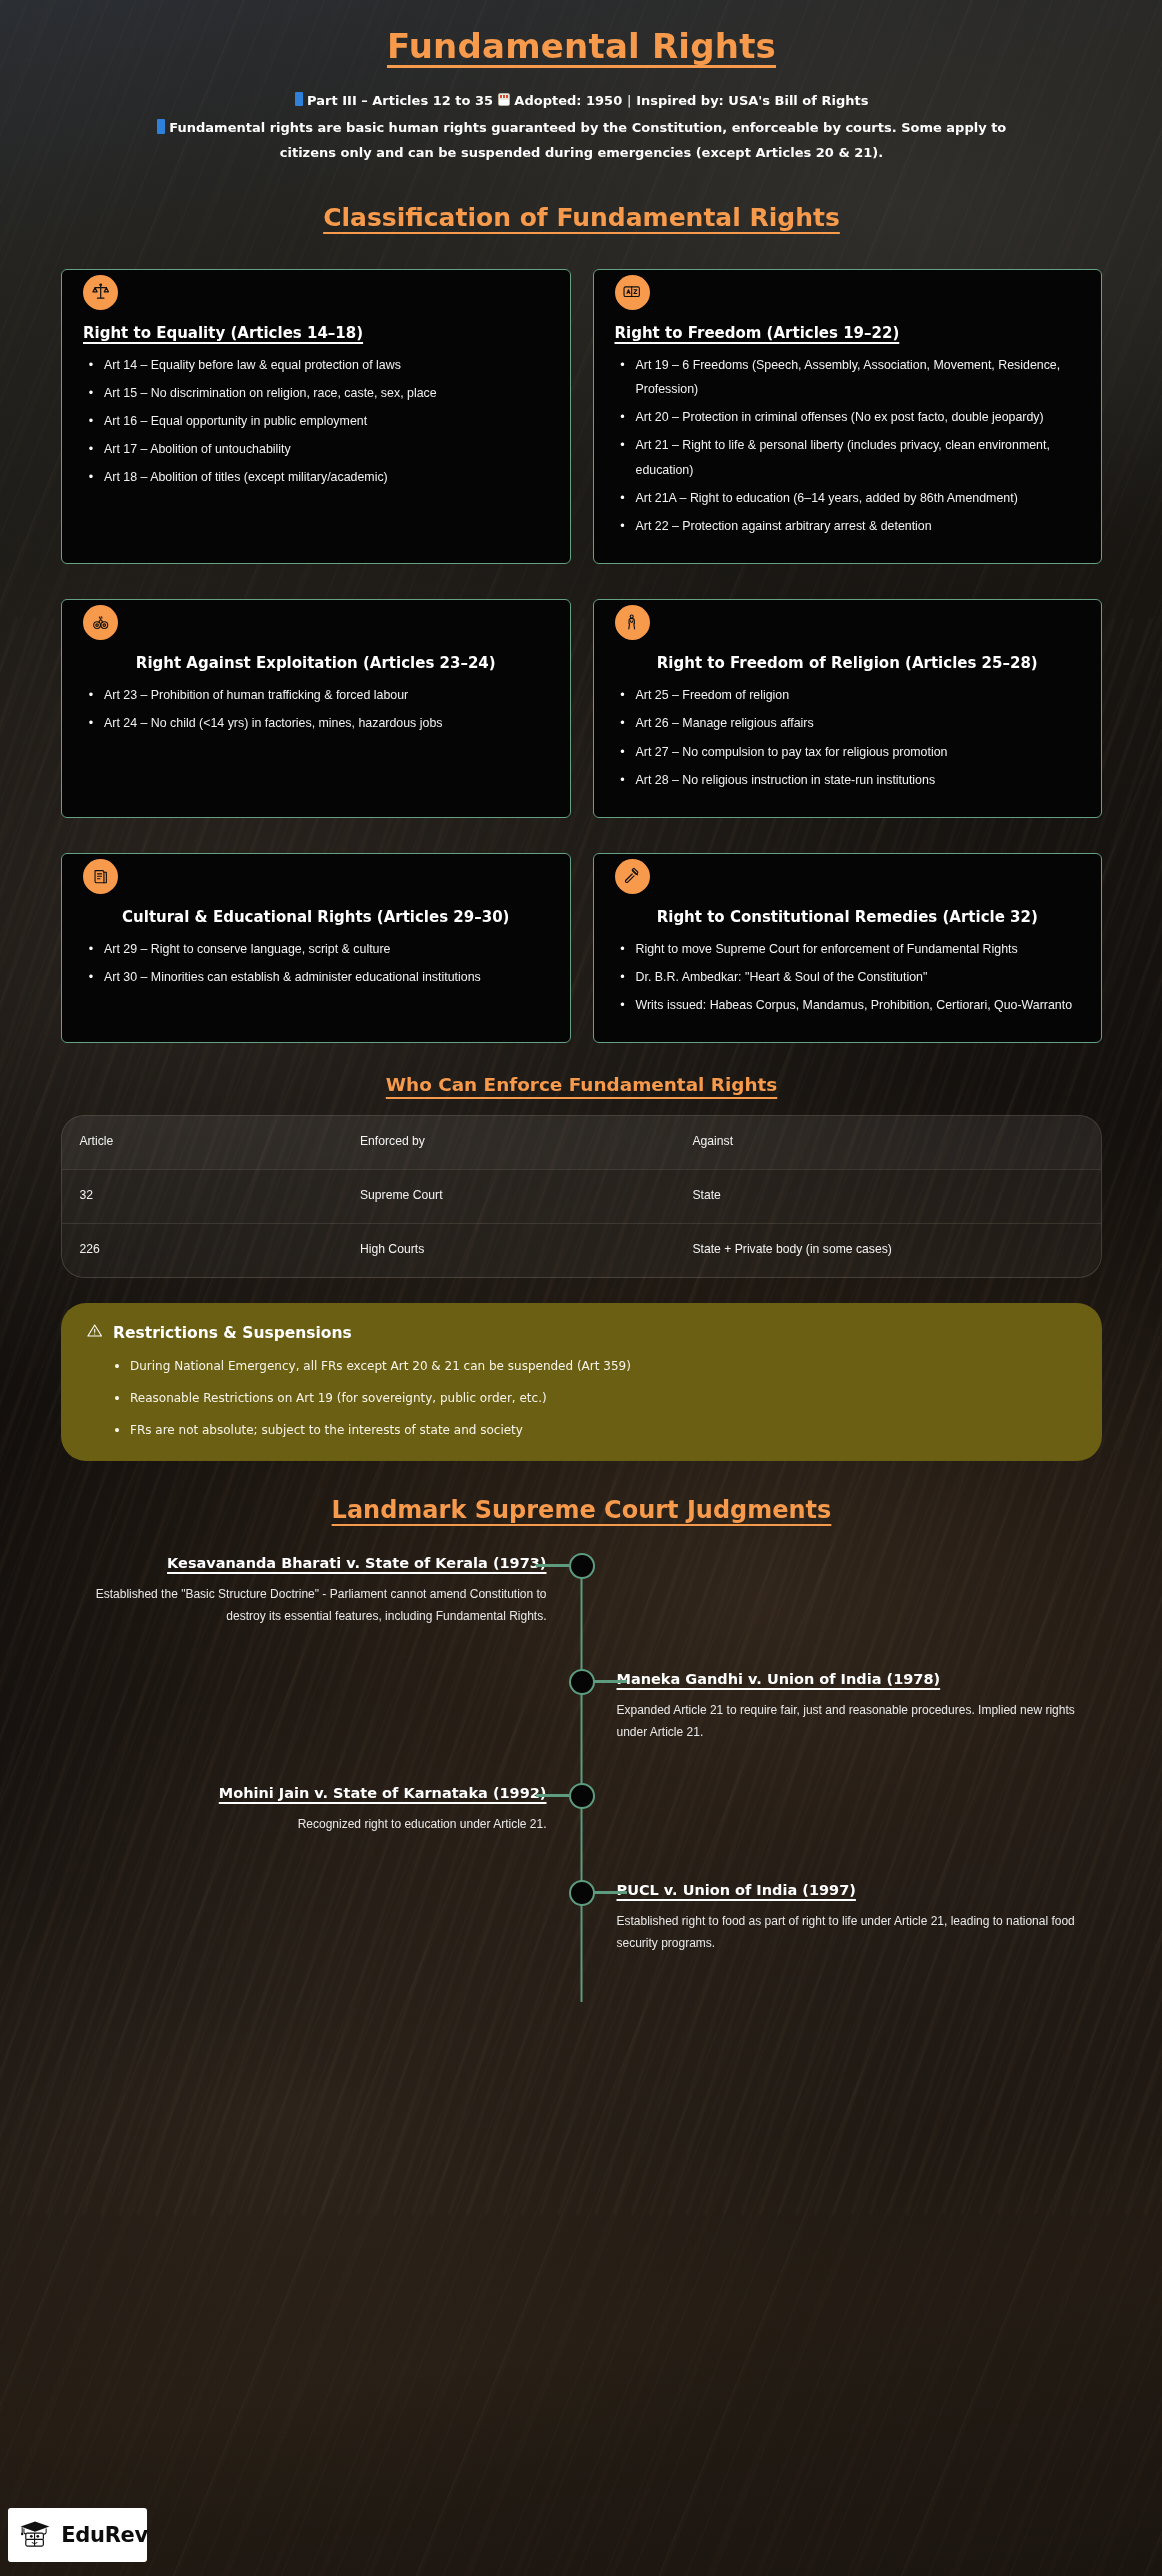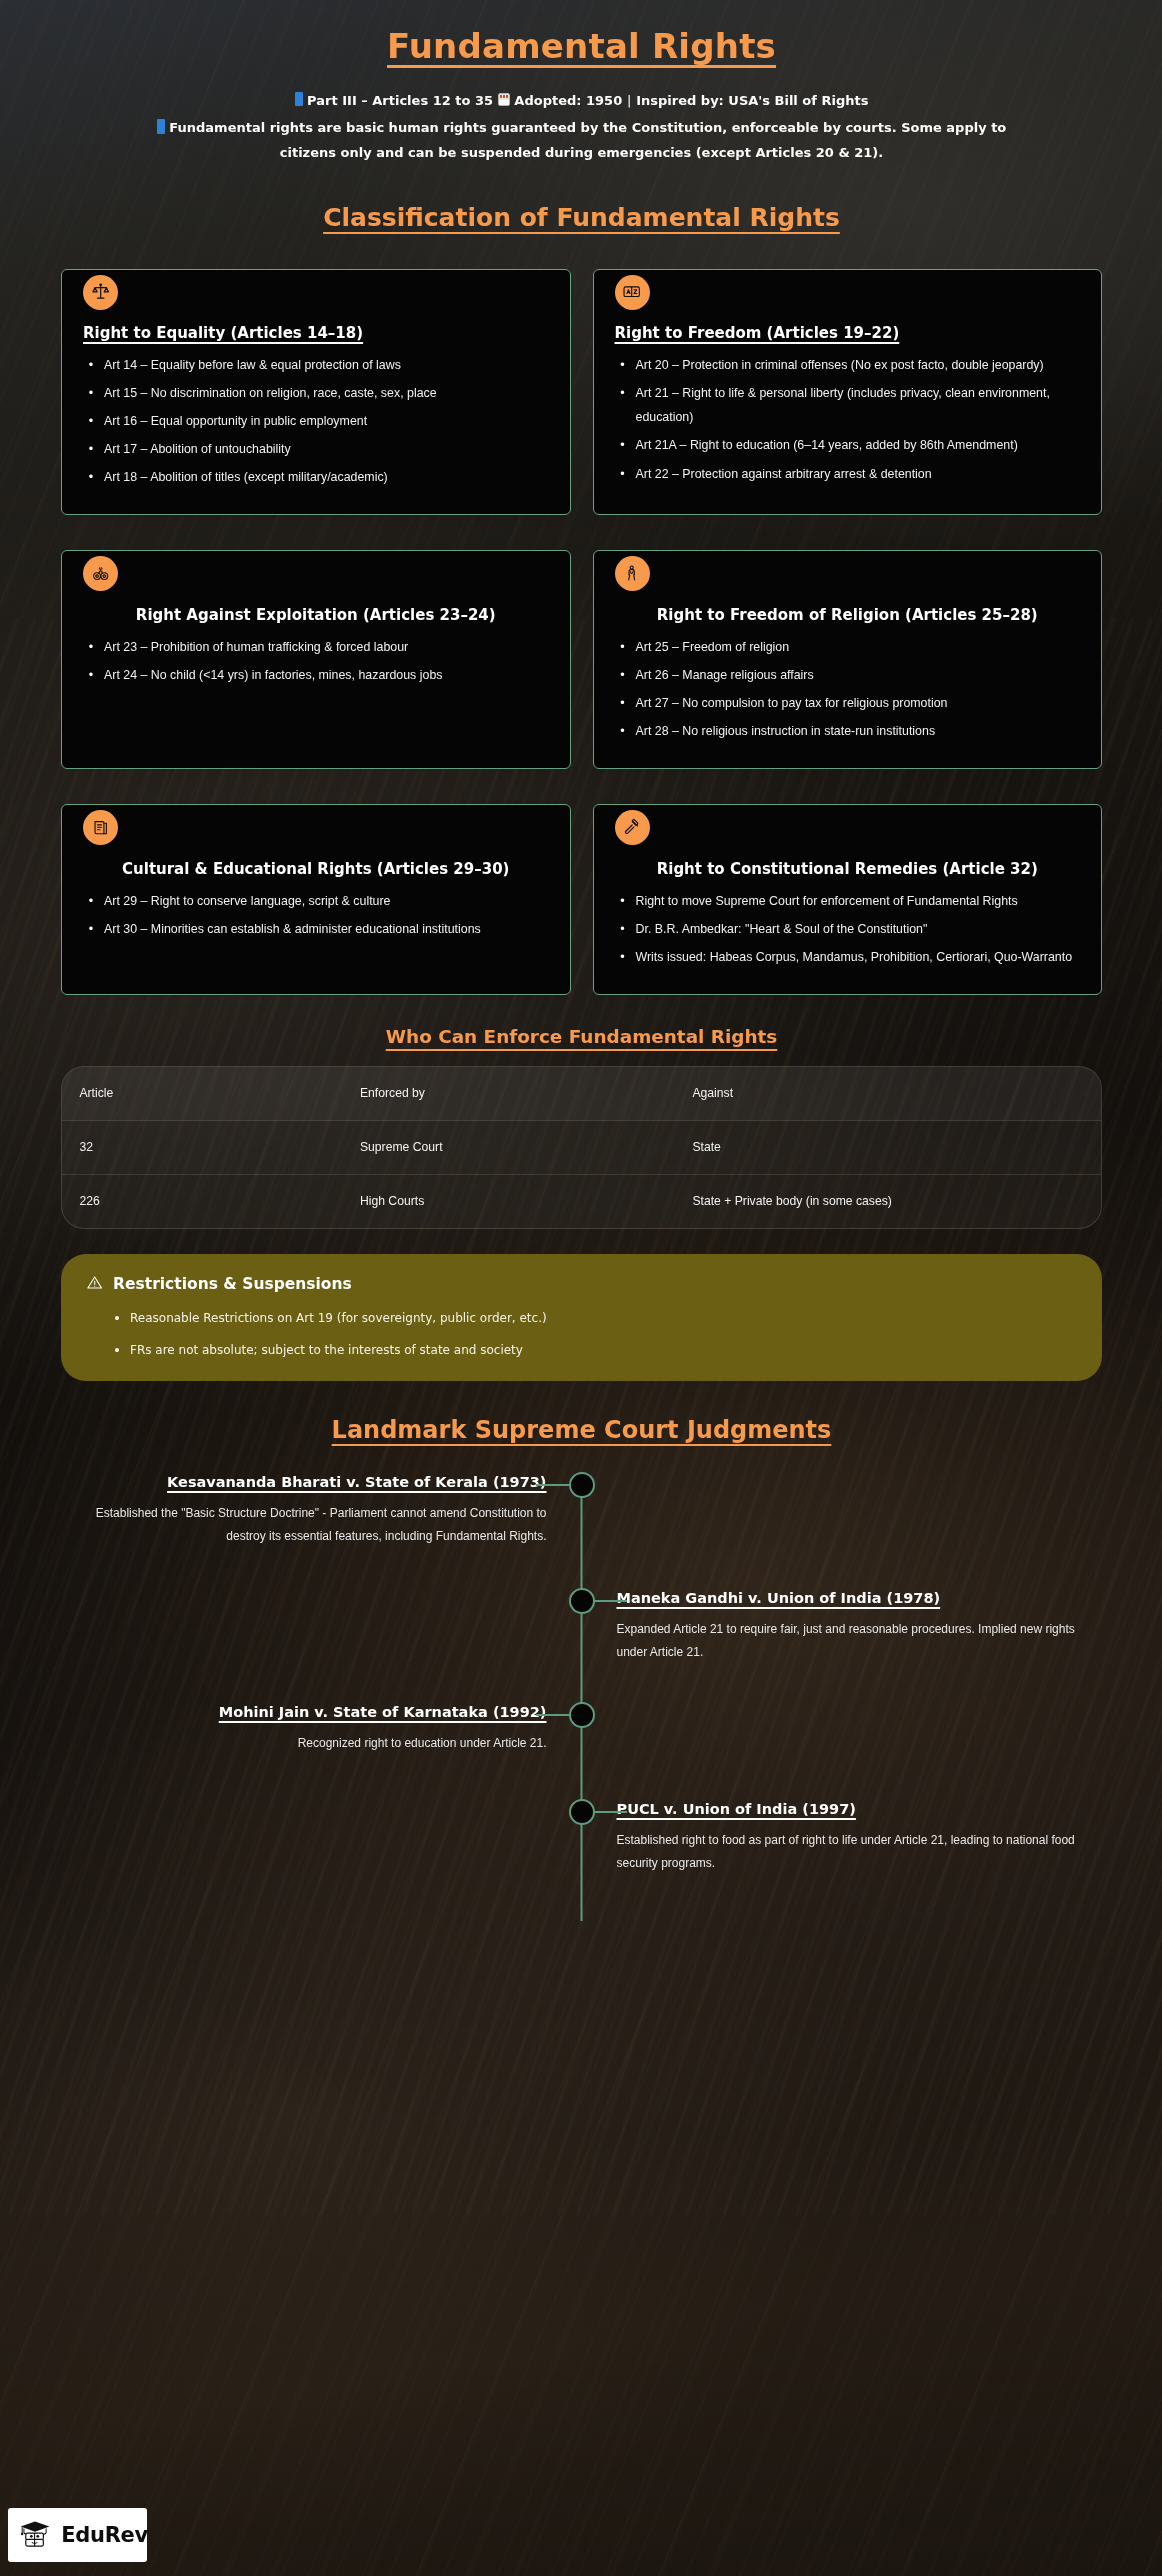--- a/index.html
+++ b/index.html
@@ -359,20 +359,21 @@
       <div class="card-icon">
         <svg width="19.4" height="19.4" viewBox="0 0 24 24" fill="none" stroke="#111" stroke-width="1.4" stroke-linecap="round" stroke-linejoin="round">
           <rect x="2.5" y="6" width="19" height="12" rx="2"></rect>
           <path d="M12 6v12"></path>
           <path d="M6.2 14.2l1.8-4.6 1.8 4.6M6.9 12.8h2.2"></path>
           <path d="M14.8 9.6h3.6l-3.6 4.6h3.6"></path>
         </svg>
       </div>
       <div class="card-title underlined">Right to Freedom (Articles 19–22)</div>
       <ul>
+        <li>Art 19 – 6 Freedoms (Speech, Assembly, Association, Movement, Residence, Profession)</li>
         <li>Art 20 – Protection in criminal offenses (No ex post facto, double jeopardy)</li>
         <li>Art 21 – Right to life &amp; personal liberty (includes privacy, clean environment, education)</li>
         <li>Art 21A – Right to education (6–14 years, added by 86th Amendment)</li>
         <li>Art 22 – Protection against arbitrary arrest &amp; detention</li>
       </ul>
     </div>
 
     <div class="card">
       <div class="card-icon">
         <svg width="19.4" height="19.4" viewBox="0 0 24 24" fill="none" stroke="#111" stroke-width="1.4" stroke-linecap="round">
@@ -471,20 +472,21 @@
     <div class="warn-head">
       <span>
         <svg width="17.4" height="17.4" viewBox="0 0 24 24" fill="none" stroke="#ffffff" stroke-width="1.5" stroke-linecap="round" stroke-linejoin="round">
           <path d="M12 4.2L2.6 19.4h18.8L12 4.2z"></path>
           <path d="M12 10v4M12 16.6v.1"></path>
         </svg>
       </span>
       <span>Restrictions &amp; Suspensions</span>
     </div>
     <ul>
+      <li>During National Emergency, all FRs except Art 20 &amp; 21 can be suspended (Art 359)</li>
       <li>Reasonable Restrictions on Art 19 (for sovereignty, public order, etc.)</li>
       <li>FRs are not absolute; subject to the interests of state and society</li>
     </ul>
   </div>
 
   <div class="section-head lg">Landmark Supreme Court Judgments</div>
 
   <div class="timeline">
     <div class="tl-line"></div>
 

